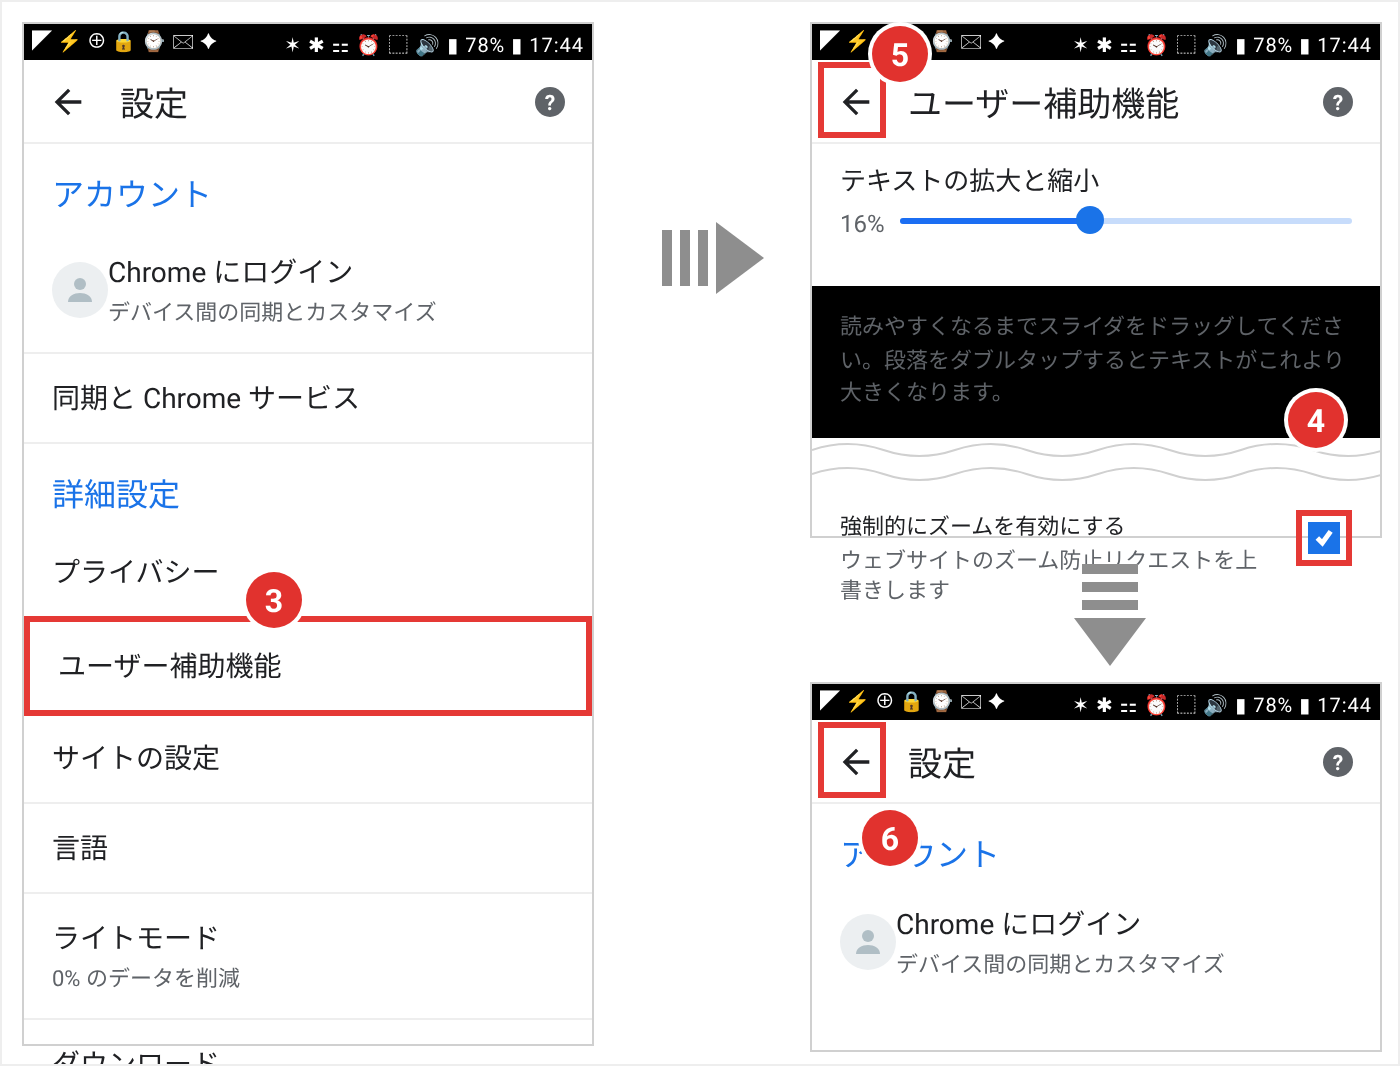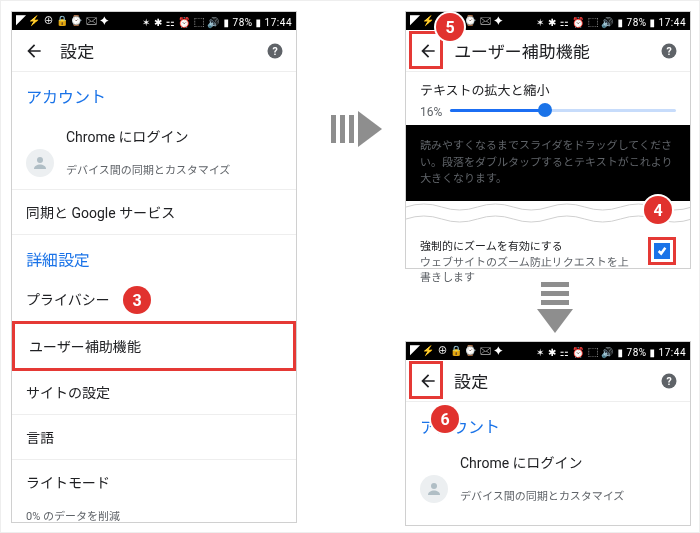--- a/index.html
+++ b/index.html
@@ -38,34 +38,34 @@
   .appbar .title { font-size: 17px; color: #202124; flex: 1; }
   .back svg, .help svg { display:block; }
 
   .section-label {
     font-size: 16px; color: #1a73e8;
     padding: 12px 14px 6px;
   }
   .row {
     padding: 12px 14px;
     border-bottom: 1px solid #eee;
-    display: flex; align-items: flex-end; gap: 12px;
+    display: flex; align-items: center; 
   }
   .row .txt { flex: 1; }
   .row .ttl { font-size: 14px; color: #202124; }
-  .row .sub { font-size: 11px; color: #5f6368; margin-top: 15px; }
+  .row .sub { font-size: 11px; color: #5f6368; margin-top: 2px; }
   .avatar { width: 28px; height: 28px; border-radius: 50%; background: #eceff1;
             display:flex;align-items:center;justify-content:center; }
   .avatar svg { fill:#b0bec5; }
 
   
   .row.hl { border: 3px solid #e53935; margin: -1px 0; }
 
   
-  .rt .slider-area { padding: 8px 14px 6px; }
+  .rt .slider-area { padding: 8px 14px 24px; }
   .rt .slider-title { font-size: 13px; color:#202124; }
   .rt .slider-val { font-size: 12px; color:#5f6368; margin-top:4px; }
   .rt .slider-row { display:flex; align-items:center; gap:8px; margin-top:2px; }
   .slider {
     flex:1; height: 3px; background:#c7dcfb; position:relative; border-radius:2px;
   }
   .slider::before {
     content:""; position:absolute; left:0; top:0; height:100%; width:42%;
     background:#1b6ef3; border-radius:2px;
   }
@@ -156,21 +156,21 @@
           <path d="M4 20c0-4 4-6 8-6s8 2 8 6z"></path>
         </svg>
     </span>
     <div class="txt">
       <div class="ttl">Chrome にログイン</div>
       <div class="sub">デバイス間の同期とカスタマイズ</div>
     </div>
   </div>
   <div class="row">
       <div class="txt">
-        <div class="ttl">同期と Google サービス</div>
+        <div class="ttl">同期と Chrome サービス</div>
       </div>
     </div>
   <div class="section-label">詳細設定</div>
   <div class="row">
       <div class="txt">
         <div class="ttl">プライバシー</div>
       </div>
     </div>
   <div class="row hl">
       <div class="txt">

